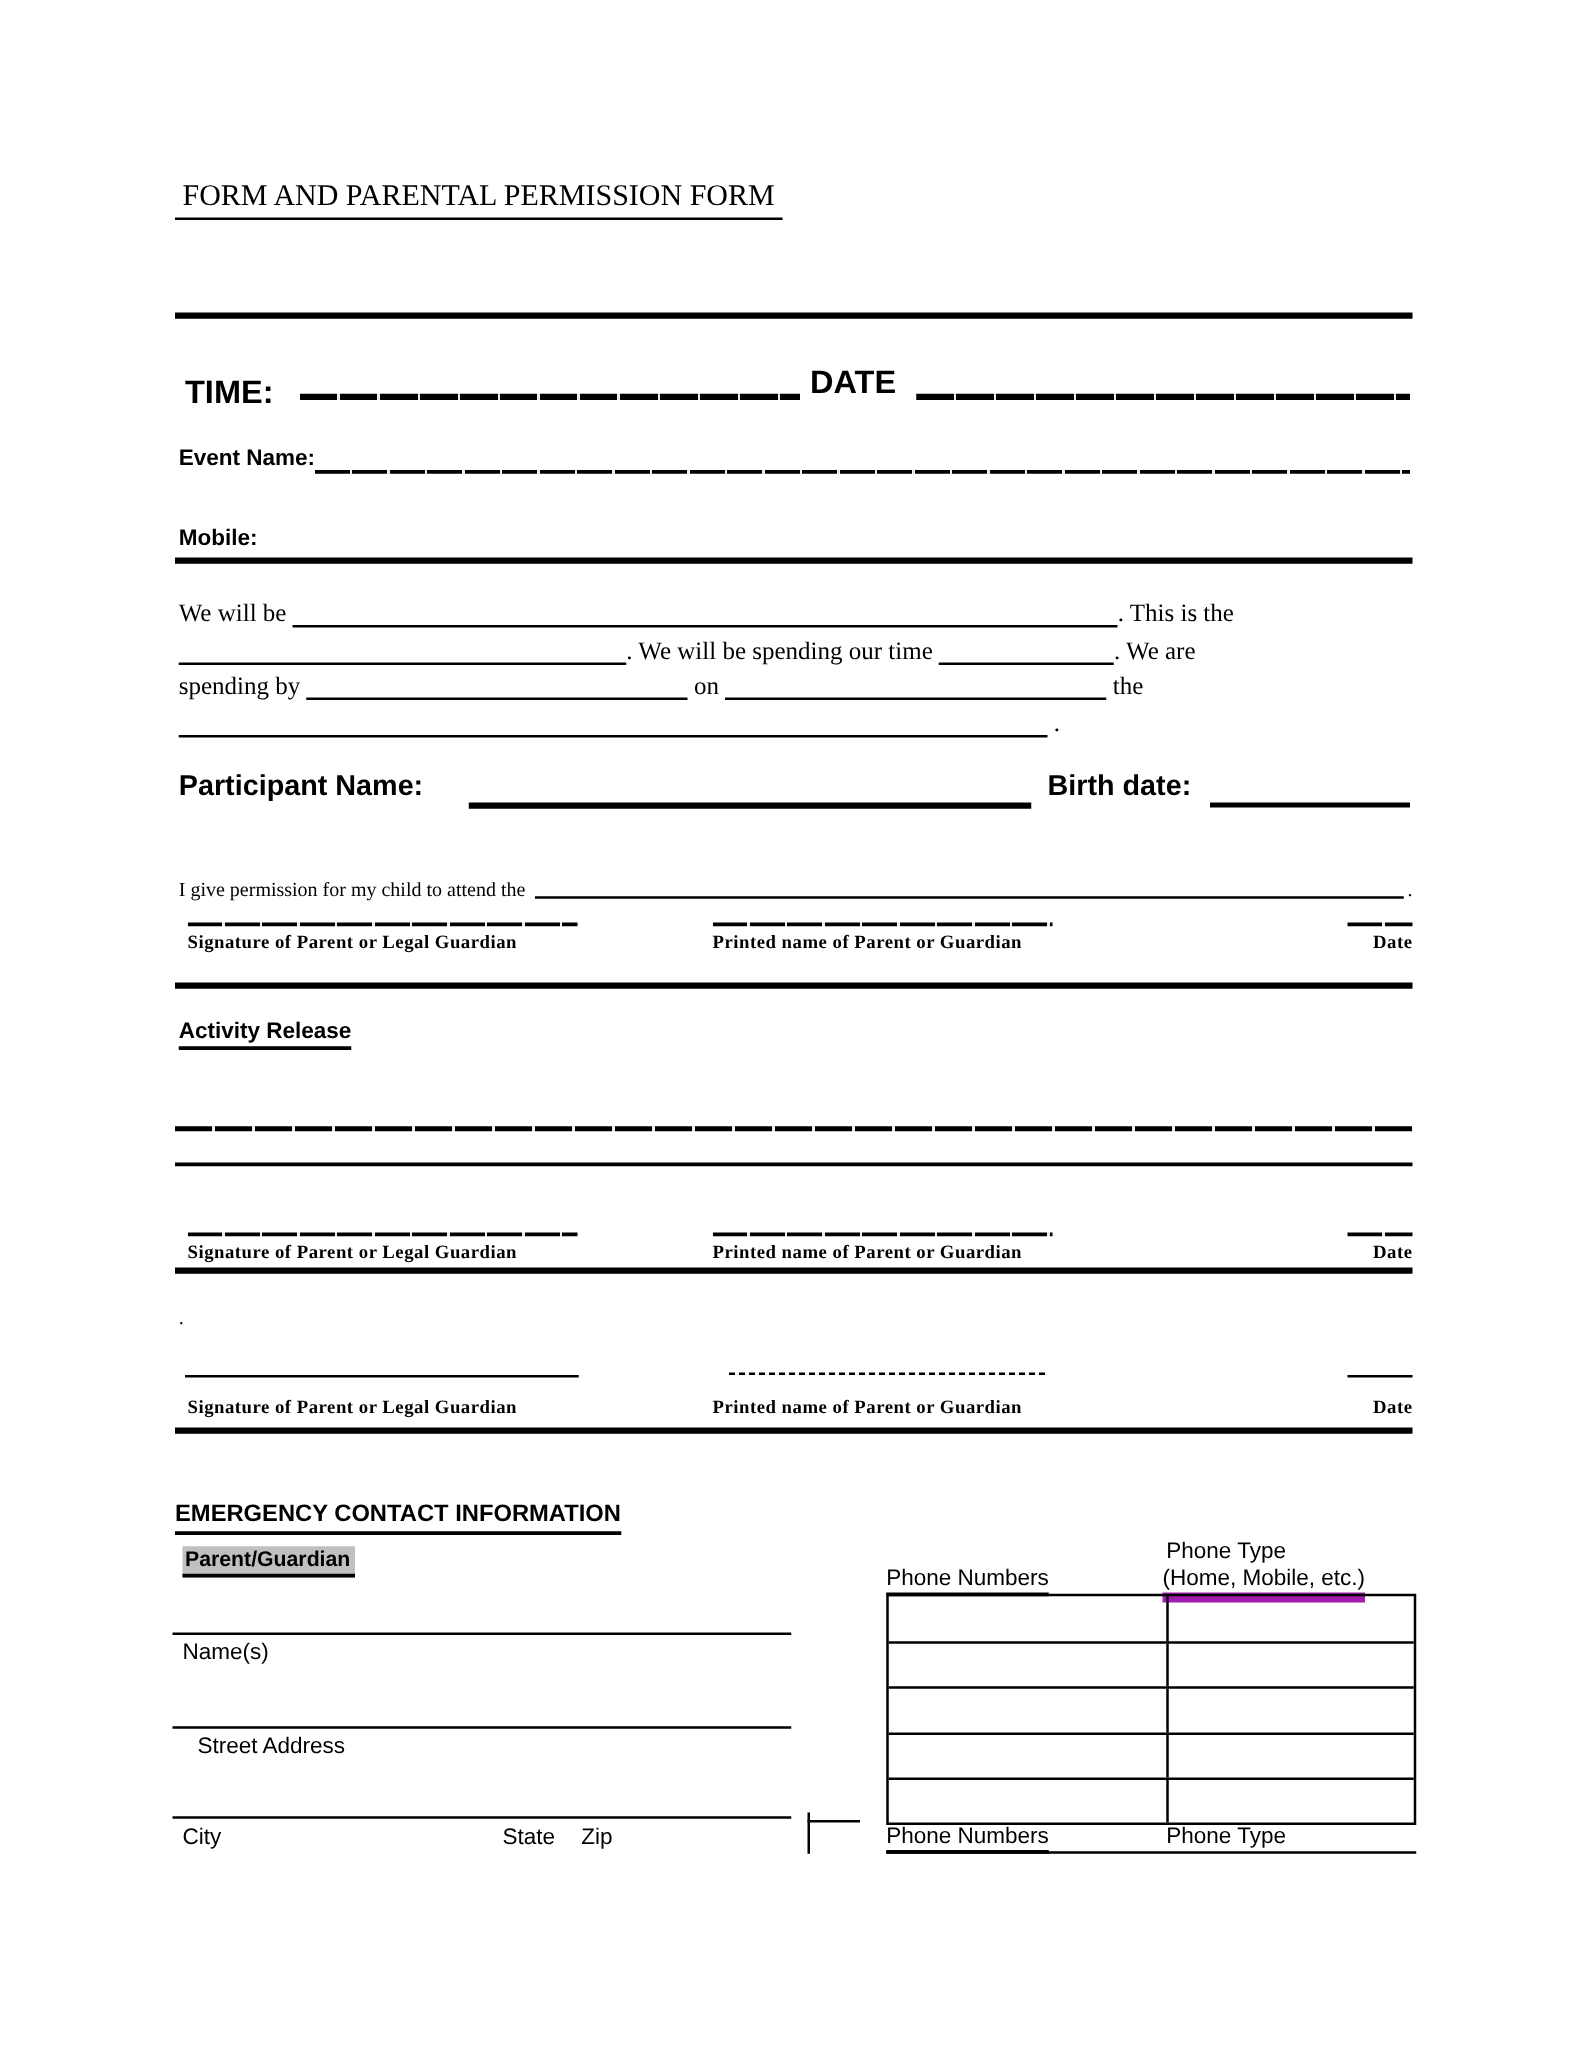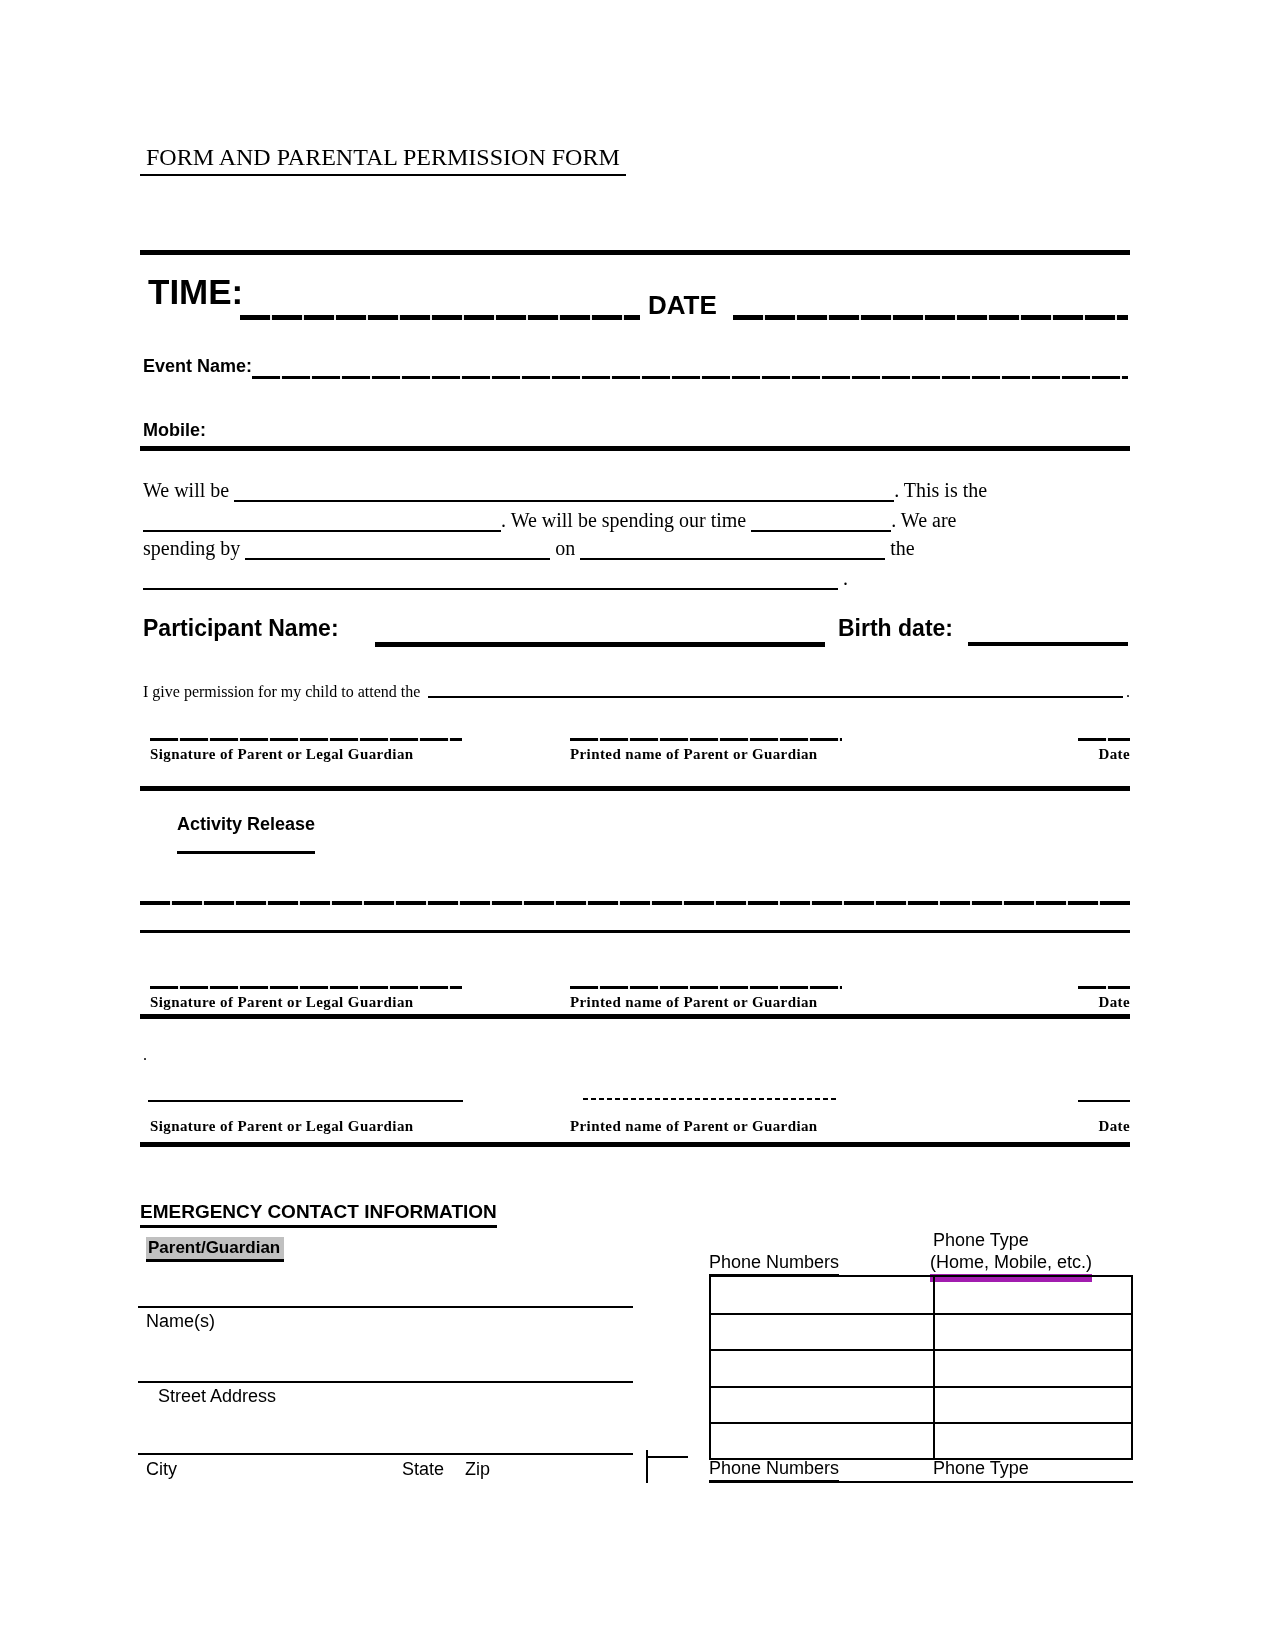--- a/index.html
+++ b/index.html
@@ -15,25 +15,25 @@
   .thin{position:absolute;background:#000;height:2px;}
   
   .uscore{position:absolute;height:4px;
           background:repeating-linear-gradient(90deg,#000 0 30px,#e8e8e8 30px 32px);}
   .uscore3{position:absolute;height:3px;
           background:repeating-linear-gradient(90deg,#000 0 28px,#ececec 28px 30px);}
   .dashline{position:absolute;height:2px;
           background:repeating-linear-gradient(90deg,#000 0 5px,transparent 5px 8px);}
   
   .blank{display:inline-block;border-bottom:2px solid #000;height:22px;vertical-align:-5px;}
-  .permrow{display:flex;align-items:flex-end;}
+  .permrow{display:flex;align-items:flex-end;margin-top:21px;}
   .permfill{flex:1;border-bottom:2px solid #000;margin:0 3px 3px 8px;height:14px;}
   .center{text-align:left;}
   .titleline{display:inline-block;border-bottom:2px solid #000;padding:0 6px 3px 6px;}
-  .actline{display:inline-block;border-bottom:3px solid #000;padding-bottom:16px;margin-left:34px;}
+  .actline{display:inline-block;border-bottom:3px solid #000;padding-bottom:2px;}
   .emline{display:inline-block;border-bottom:3px solid #000;padding-bottom:2px;}
   .hdrline3{display:inline-block;border-bottom:3px solid #000;padding-bottom:1px;}
   .hdrline2{display:inline-block;border-bottom:8px solid #a21caf;padding-bottom:1px;}
   .siglabel{font-family:"Liberation Serif",serif;font-weight:bold;font-size:15px;letter-spacing:.4px;}
   .highlight{background:#c0c0c0;border-bottom:3px solid #000;padding:1px 4px 2px 2px;}
   
   .ptable{position:absolute;border:2px solid #000;box-sizing:border-box;}
   .trow{position:relative;height:36.2px;border-top:2px solid #000;box-sizing:border-box;}
   .trow:first-child{border-top:none;}
   .tdiv{position:absolute;top:0;bottom:0;left:222px;width:2px;background:#000;}
@@ -43,21 +43,21 @@
 <body>
 
 <div class="page">
 
   <div class="abs center" style="left:140px;top:144px;width:930px;">
     <span class="titleline serif" style="font-size:24px;">FORM AND PARENTAL PERMISSION FORM</span>
   </div>
 
   <div class="rule" style="left:140px;top:250px;width:990px;"></div>
 
-  <div class="abs sans b" style="left:148px;top:272px;font-size:35px;">TIME:</div>
+  <div class="abs sans b" style="left:148px;top:298px;font-size:26px;">TIME:</div>
   <div class="uscore" style="left:240px;top:315px;width:400px;height:5px;"></div>
   <div class="abs sans b" style="left:648px;top:290px;font-size:26px;">DATE</div>
   <div class="uscore" style="left:733px;top:315px;width:395px;height:5px;"></div>
 
   <div class="abs sans b" style="left:143px;top:356px;font-size:18px;">Event Name:</div>
   <div class="uscore3" style="left:252px;top:376px;width:876px;"></div>
 
   <div class="abs sans b" style="left:143px;top:420px;font-size:18px;">Mobile:</div>
   <div class="rule" style="left:140px;top:446px;width:990px;"></div>
 

